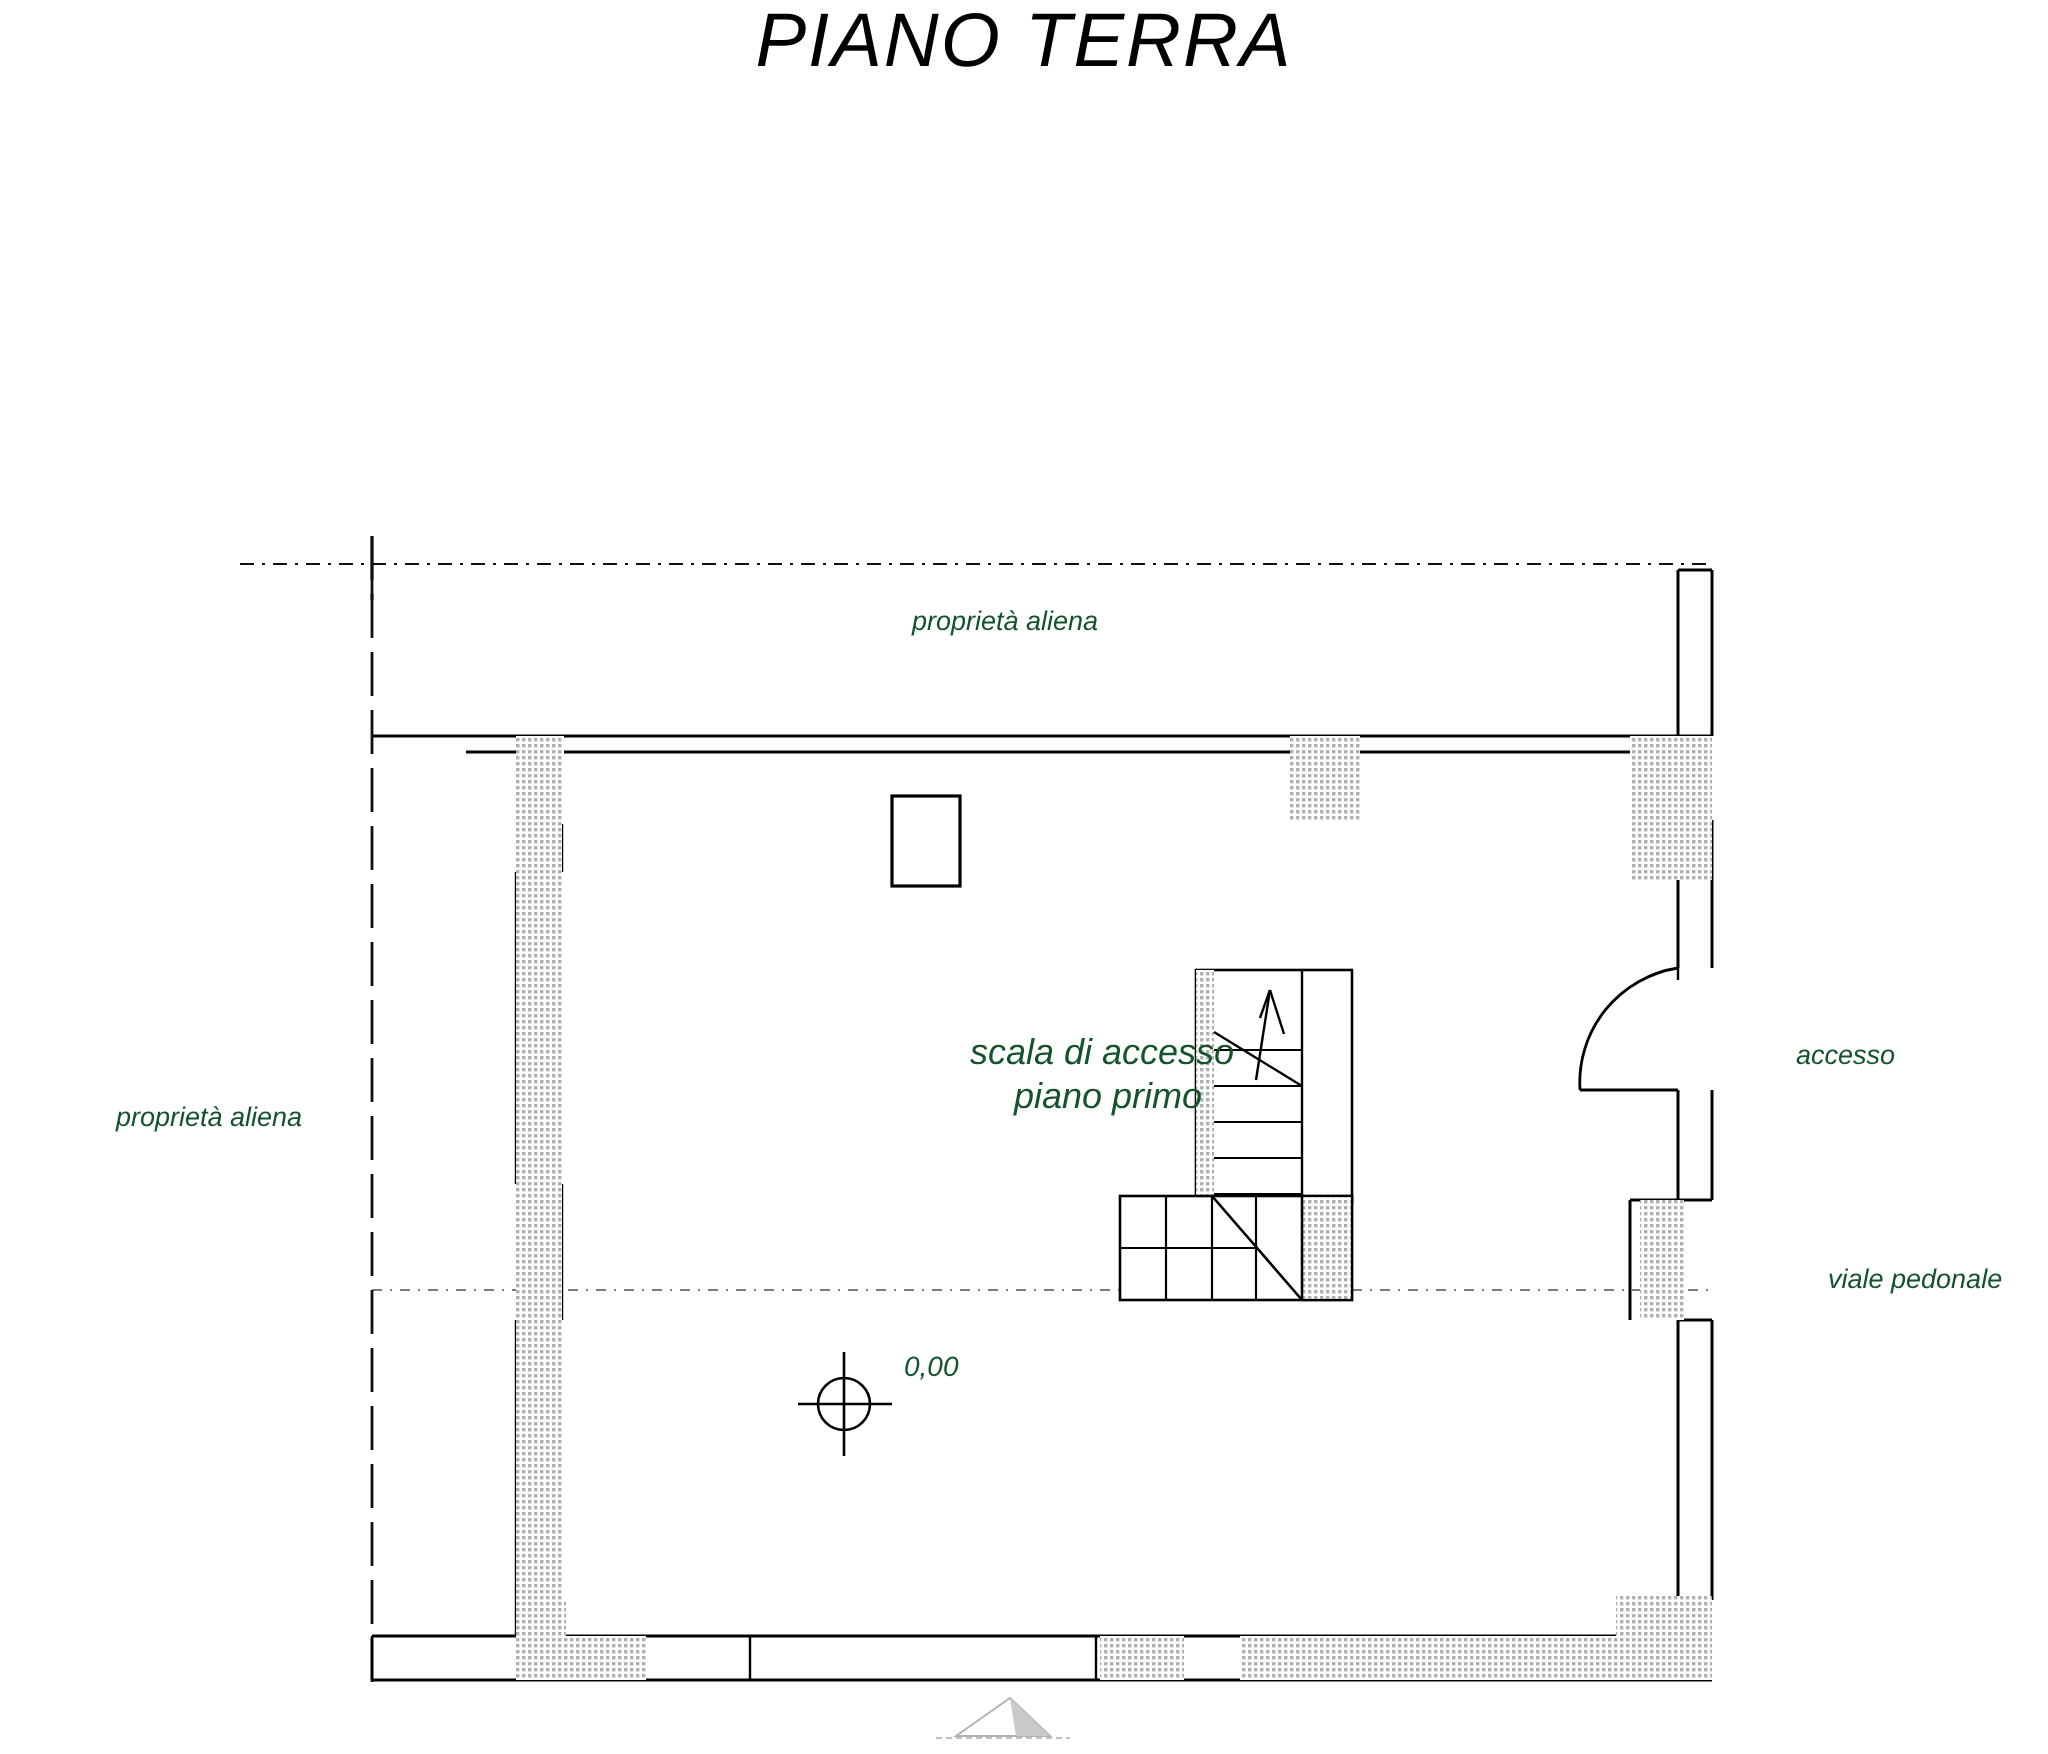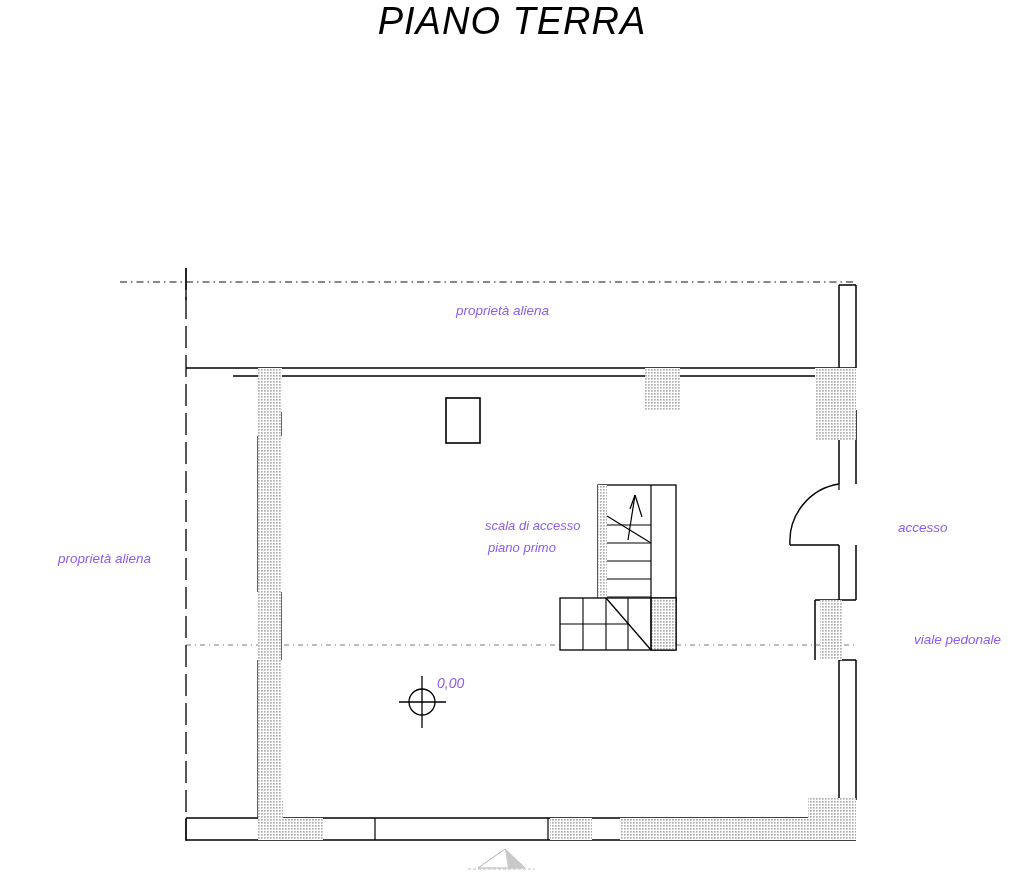--- a/index.html
+++ b/index.html
@@ -39,26 +39,26 @@
     left: 0;
     width: 1024px;
     height: 877px;
     display: block;
   }
   .lbl {
     position: absolute;
     font-style: italic;
     font-size: 13.5px;
     font-family: "Liberation Sans", sans-serif;
-    color: #8b5cf6;
+    color: #14532d;
     white-space: pre;
     line-height: 20px;
   }
   .lbl.small {
-    font-size: 13px;
+    font-size: 18px;
     text-align: right;
   }
   .lbl.level {
     font-size: 14px;
   }
 </style>
 </head>
 <body>
 
 <div id="plan-root">
@@ -219,21 +219,21 @@
       <path d="M 505 849 L 525 868 L 508 868 Z" fill="#8a8a8a" stroke="none"></path>
       <line x1="468" y1="869" x2="535" y2="869" stroke="#777777" stroke-width="1" stroke-dasharray="3 2"></line>
     </g>
   </svg>
 
   <div class="lbl" style="left:456px; top:301px;">proprietà aliena</div>
 
   <div class="lbl" style="left:58px; top:549px;">proprietà aliena</div>
 
   <div class="lbl small" style="left:485px; top:516px;">scala di accesso</div>
-  <div class="lbl small" style="left:488px; top:538px;">piano primo</div>
+  <div class="lbl small" style="left:507px; top:538px;">piano primo</div>
 
   <div class="lbl" style="left:898px; top:518px;">accesso</div>
 
   <div class="lbl" style="left:914px; top:630px;">viale pedonale</div>
 
-  <div class="lbl level" style="left:437px; top:673px;text-align:right;">0,00</div>
+  <div class="lbl level" style="left:452px; top:673px;text-align:right;">0,00</div>
 
 </div>
 
 </body></html>

